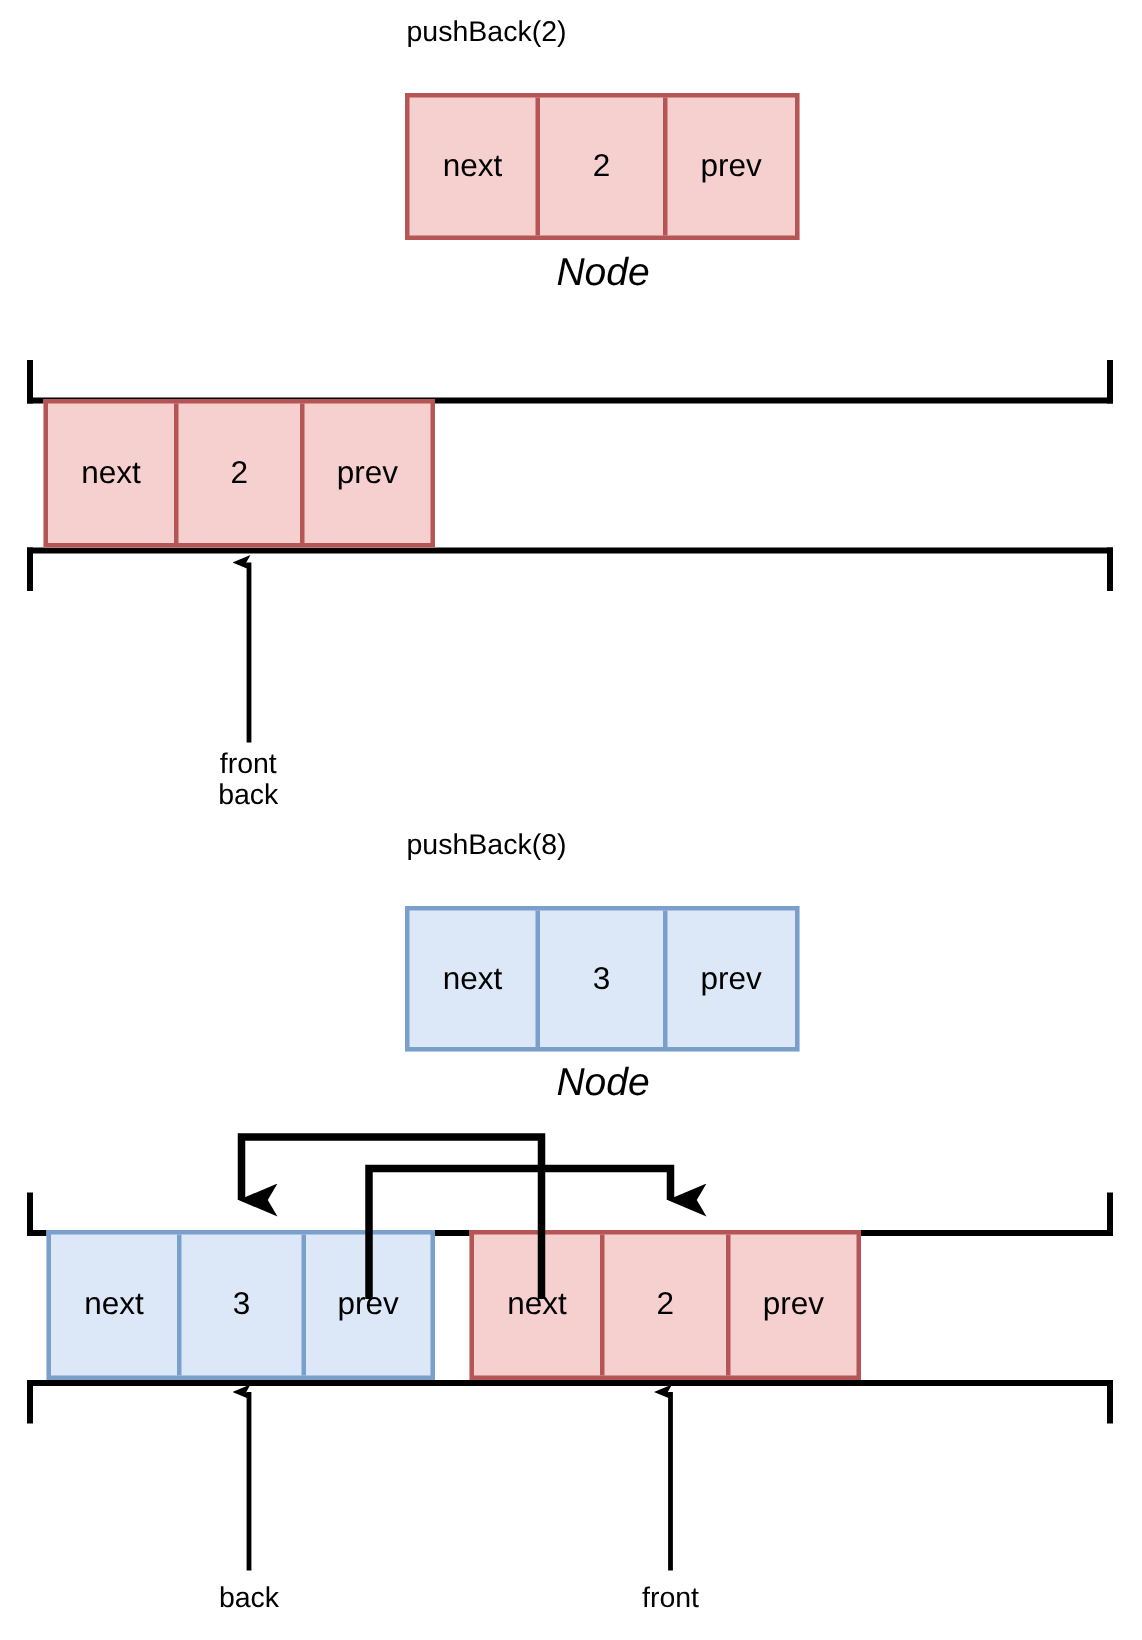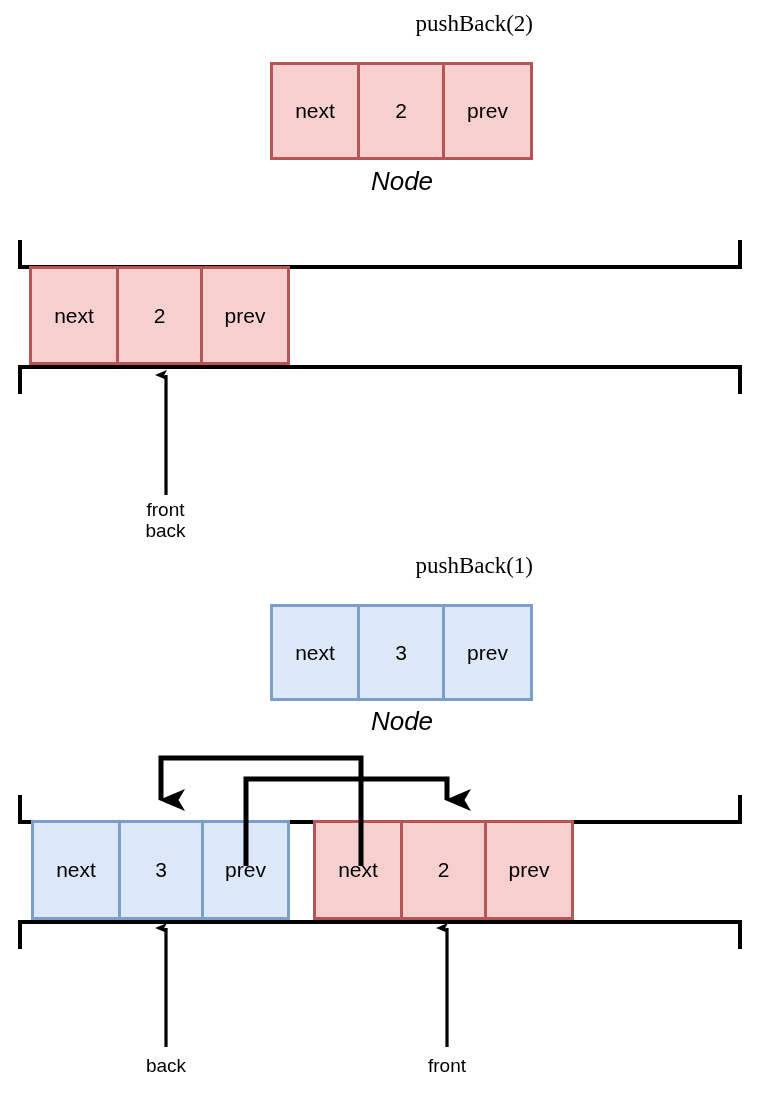--- a/index.html
+++ b/index.html
@@ -1,21 +1,21 @@
 <!DOCTYPE html>
 <html><head>
 <meta charset="utf-8">
 <style>
   html,body{margin:0;padding:0;background:#ffffff;}
   body{width:761px;height:1093px;position:relative;overflow:hidden;
        font-family:"Liberation Sans","DejaVu Sans",sans-serif;color:#000;}
   .stage{position:absolute;left:0;top:0;width:761px;height:1093px;}
 
   
-  .title{position:absolute;font-size:23px;line-height:1;text-align:right;white-space:nowrap;font-family:Liberation Serif, serif;}
+  .title{position:absolute;font-size:19px;line-height:1;text-align:left;white-space:nowrap;}
   .caption{position:absolute;font-size:26px;line-height:1;text-align:center;white-space:nowrap;font-style:italic;}
   .ptr-label{position:absolute;font-size:19px;line-height:1.08;text-align:center;white-space:nowrap;}
 
   
   .node{position:absolute;display:flex;box-sizing:border-box;}
   .node .cell{flex:0 0 auto;display:flex;align-items:center;justify-content:center;
               font-size:21px;box-sizing:border-box;}
   .node.red{border:3px solid #b55555;background:#f6cfcf;}
   .node.red .cell{border-right:3px solid #b55555;}
   .node.blue{border:3px solid #7a9fcb;background:#dce8f7;}
@@ -55,21 +55,21 @@
 
   <div class="node red" style="left:29px;top:266px;width:261px;height:99px;">
     <div class="cell" style="width:87px;">next</div>
     <div class="cell" style="width:84px;">2</div>
     <div class="cell" style="width:84px;">prev</div>
   </div>
 
   <div class="ptr-label" style="left:113px;top:500px;width:105px;">front</div>
   <div class="ptr-label" style="left:113px;top:521px;width:105px;">back</div>
 
-  <div class="title" style="left:271px;top:554px;width:262px;">pushBack(1)</div>
+  <div class="title" style="left:271px;top:554px;width:262px;">pushBack(8)</div>
 
   <div class="node blue" style="left:270px;top:604px;width:263px;height:97px;">
     <div class="cell" style="width:87px;">next</div>
     <div class="cell" style="width:85px;">3</div>
     <div class="cell" style="width:85px;">prev</div>
   </div>
 
   <div class="caption" style="left:271px;top:708px;width:262px;">Node</div>
 
   <div class="bracket" style="left:18px;top:795px;width:724px;height:130px;">

